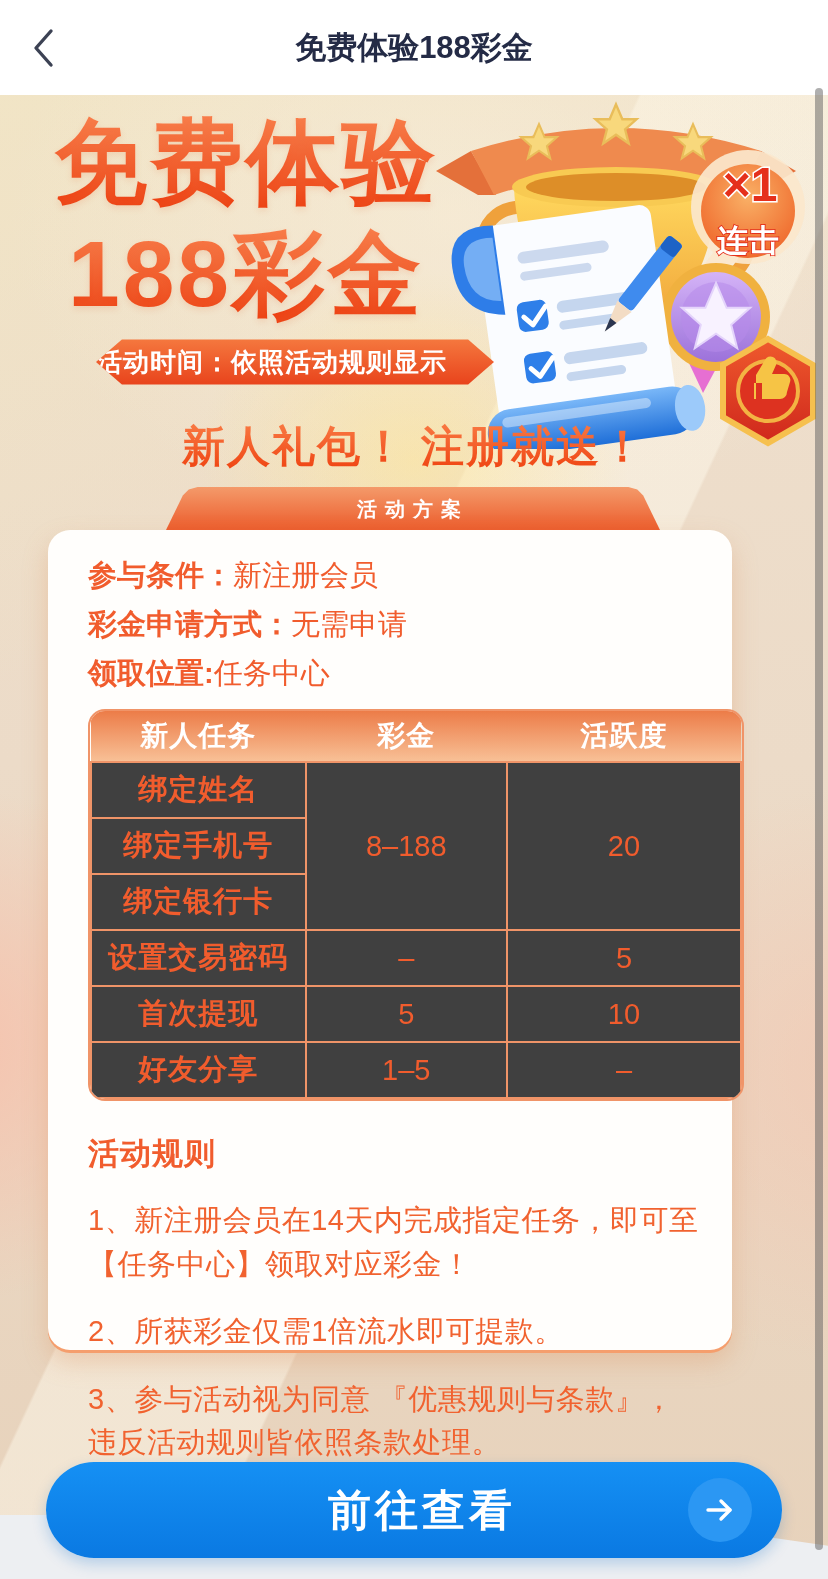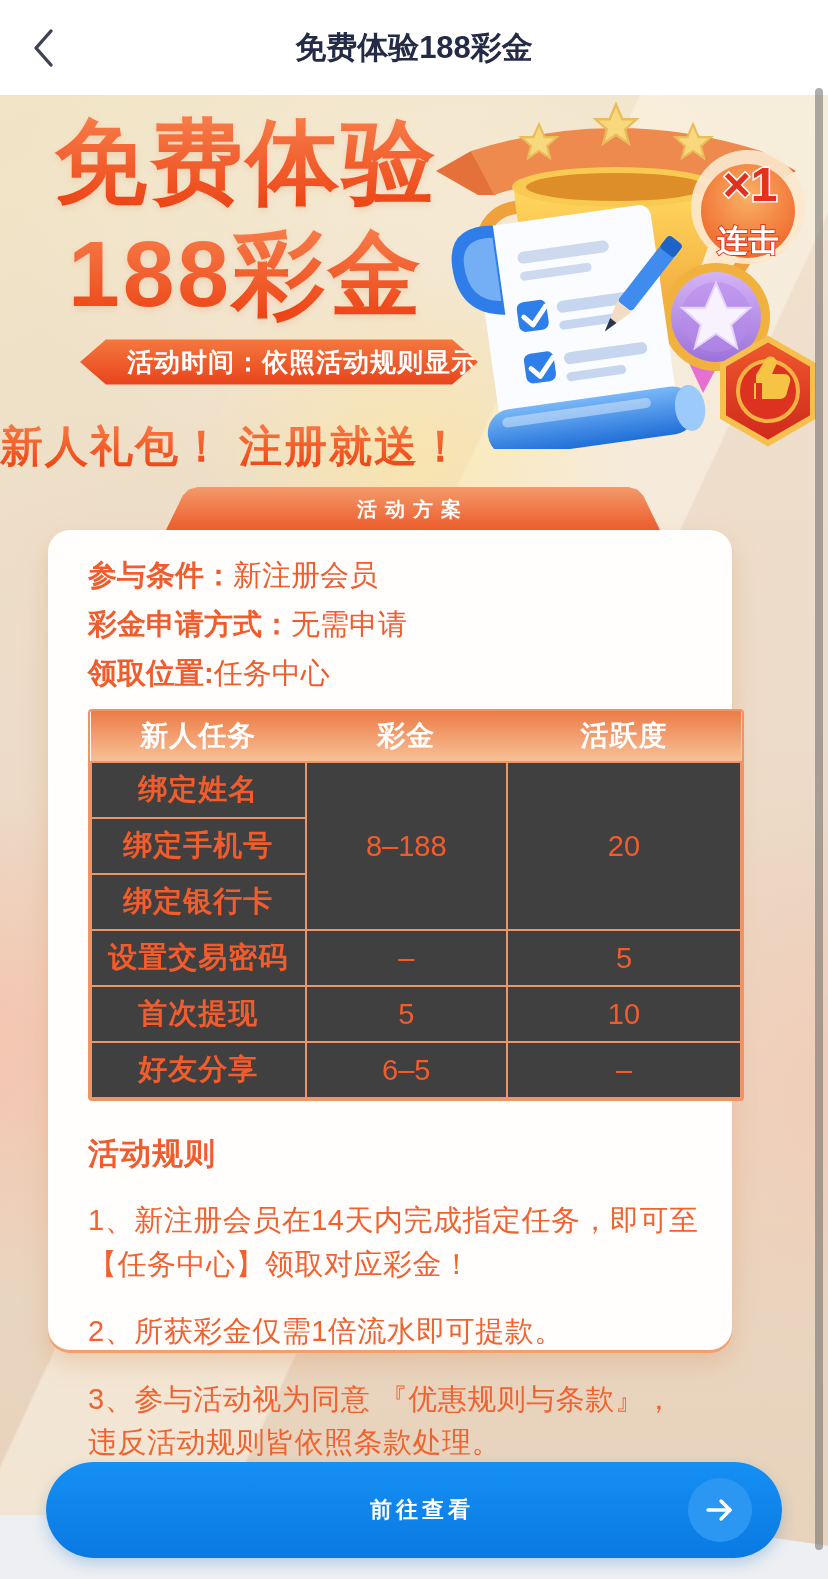--- a/index.html
+++ b/index.html
@@ -27,65 +27,65 @@
   }
 
   
   .hero-title{position:absolute;top:12px;left:34px;width:424px;text-align:center;z-index:2;}
   .hero-line{display:block;font-size:93px;font-weight:700;letter-spacing:3px;line-height:1.2;
       background:linear-gradient(180deg,#f97c49 10%,#ee3e10 88%);
       -webkit-background-clip:text;background-clip:text;color:transparent;
       text-shadow:0 3px 6px rgba(235,120,70,.18);}
   .illustration{position:absolute;left:416px;top:4px;width:402px;height:350px;z-index:1;}
 
-  .time-ribbon{position:absolute;top:243px;left:80px;width:398px;height:48px;z-index:2;
+  .time-ribbon{position:absolute;top:243px;left:96px;width:398px;height:48px;z-index:2;
       background:linear-gradient(180deg,#f5793f 0%,#e8421b 100%);
       clip-path:polygon(0% 50%,6.5% 3%,93.5% 3%,100% 50%,93.5% 97%,6.5% 97%);
-      display:flex;align-items:center;justify-content:flex-end;}
+      display:flex;align-items:center;justify-content:flex-start;}
   .time-ribbon span{color:#ffffff;font-size:26px;font-weight:700;letter-spacing:1px;}
 
-  .slogan{position:absolute;top:323px;left:0;width:100%;z-index:2;
+  .slogan{position:absolute;top:323px;left:0;width:100%;text-align:center;z-index:2;
       font-size:43px;font-weight:700;letter-spacing:2px;
       background:linear-gradient(180deg,#f97b45 5%,#ef4412 90%);
       -webkit-background-clip:text;background-clip:text;color:transparent;}
 
   
   .plan-tab{position:absolute;top:392px;left:166px;width:494px;height:43px;z-index:3;
       background:linear-gradient(180deg,#f49a6a 0%,#ec5c2c 100%);
       clip-path:polygon(0% 100%,3.4% 20%,4.6% 6%,6.4% 0%,93.6% 0%,95.4% 6%,96.6% 20%,100% 100%);
       text-align:center;line-height:45px;font-size:20px;font-weight:700;color:#ffffff;letter-spacing:8px;}
   .card{position:absolute;top:435px;left:48px;width:684px;height:820px;z-index:4;
       background:#fffefc;border-radius:22px;box-sizing:border-box;
       padding:24px 32px 17px 40px;
       box-shadow:0 3px 0 #f59e6d, 0 12px 24px rgba(222,150,100,.35);}
 
   .info-line{font-size:29px;line-height:43px;margin-bottom:6px;color:#f15c2d;white-space:nowrap;}
   .info-label{font-weight:700;}
   .info-value{font-weight:400;}
 
-  .task-table-wrap{margin-top:14px;width:652px;border:2px solid #f09468;border-radius:4px;overflow:hidden;}
+  .task-table-wrap{margin-top:14px;width:652px;border:2px solid #f09468;border-radius:17px;overflow:hidden;}
   table.task-table{width:100%;border-collapse:collapse;table-layout:fixed;}
   .task-table th{height:48px;background:linear-gradient(180deg,#ec7c48 0%,#f8c096 100%);
       color:#ffffff;font-size:28px;font-weight:700;letter-spacing:1px;border:none;}
   .task-table td{height:52px;text-align:center;vertical-align:middle;
       border:2px solid #f09468;background:#404040;
       color:#f15c2d;font-size:29px;font-weight:700;letter-spacing:1px;}
   .task-table td.val{font-weight:500;letter-spacing:0;margin-left:16px;}
 
   .rules-title{margin:32px 0 0 0;font-size:31px;font-weight:700;color:#f15c2d;letter-spacing:1px;}
   .rule{margin:24px 0 0 0;font-size:29px;line-height:1.5;color:#f1622f;letter-spacing:.5px;}
 
   
   .footer-strip{position:absolute;left:0;right:0;top:1420px;height:64px;background:#edeff2;
       clip-path:polygon(0 0,74% 0,100% 48%,100% 100%,0 100%);z-index:1;}
   .cta-button{position:absolute;top:1367px;left:46px;width:736px;height:96px;z-index:5;
       background:linear-gradient(180deg,#1590f4 0%,#0a79e2 100%);
       border-radius:48px;cursor:pointer;box-shadow:0 6px 14px rgba(20,110,200,.25);}
   .cta-label{position:absolute;left:16px;right:0;top:0;height:96px;line-height:96px;text-align:center;
-      color:#ffffff;font-size:22px;font-weight:700;letter-spacing:4px;}
+      color:#ffffff;font-size:43px;font-weight:700;letter-spacing:4px;}
   .cta-circle{position:absolute;right:30px;top:16px;width:64px;height:64px;border-radius:50%;
       background:#2b97f3;display:flex;align-items:center;justify-content:center;}
 
   .scrollbar{position:absolute;top:88px;right:5px;width:8px;height:1462px;z-index:7;
       background:rgba(96,96,96,.5);border-radius:4px;}
 </style>
 </head>
 <body>
 
 <div class="page">
@@ -252,21 +252,21 @@
               <td class="val">–</td>
               <td class="val">5</td>
             </tr>
             <tr>
               <td>首次提现</td>
               <td class="val">5</td>
               <td class="val">10</td>
             </tr>
             <tr>
               <td>好友分享</td>
-              <td class="val">6–5</td>
+              <td class="val">1–5</td>
               <td class="val">–</td>
             </tr>
           </tbody>
         </table>
       </div>
 
       <h3 class="rules-title">活动规则</h3>
       <p class="rule">1、新注册会员在14天内完成指定任务，即可至【任务中心】领取对应彩金！</p>
       <p class="rule">2、所获彩金仅需1倍流水即可提款。</p>
       <p class="rule">3、参与活动视为同意 『优惠规则与条款』，违反活动规则皆依照条款处理。</p>

